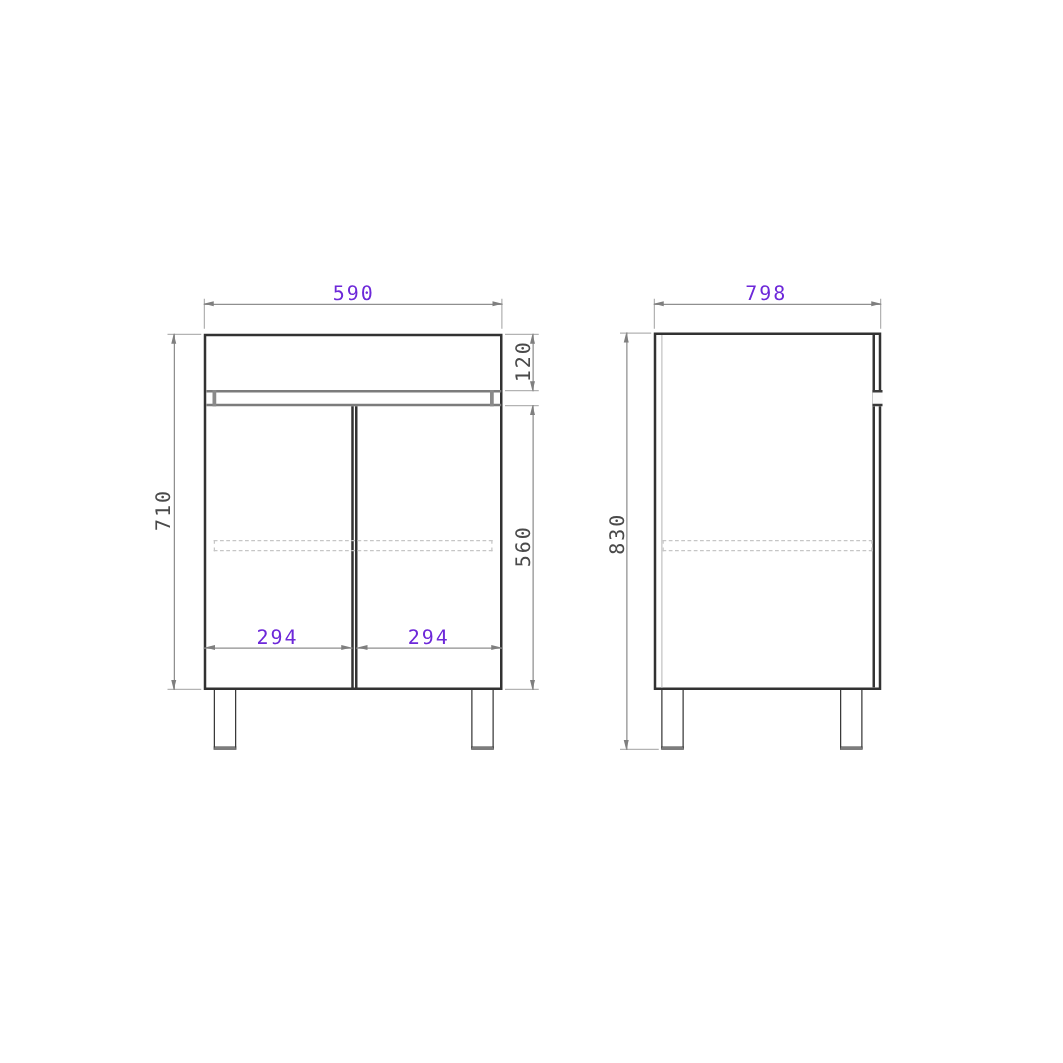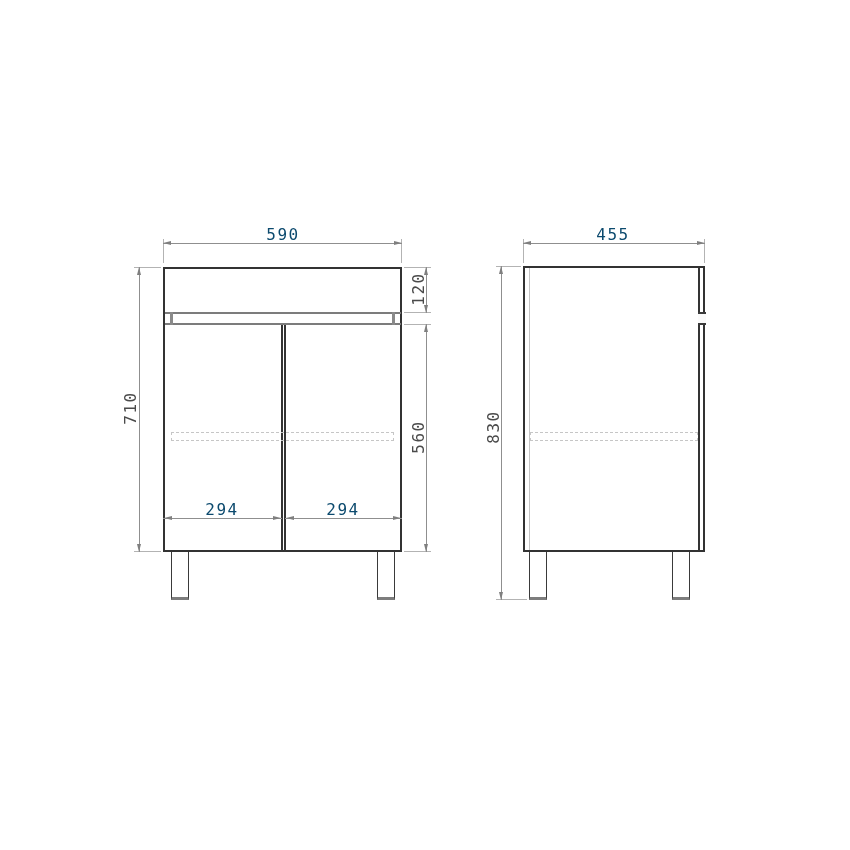--- a/index.html
+++ b/index.html
@@ -18,21 +18,21 @@
   .dimline-v{width:1px;background:#8f8f8f;}
   .ext-h{height:1px;background:#b3b3b3;}
   .ext-v{width:1px;background:#b3b3b3;}
   .arr{width:0;height:0;}
   .arr-l{border-top:2.5px solid transparent;border-bottom:2.5px solid transparent;border-right:8px solid #7f7f7f;}
   .arr-r{border-top:2.5px solid transparent;border-bottom:2.5px solid transparent;border-left:8px solid #7f7f7f;}
   .arr-u{border-left:2.5px solid transparent;border-right:2.5px solid transparent;border-bottom:8px solid #7f7f7f;}
   .arr-d{border-left:2.5px solid transparent;border-right:2.5px solid transparent;border-top:8px solid #7f7f7f;}
   .dim-label{
     transform:translate(-50%,-50%);
-    font-size:16px;letter-spacing:1.5px;color:#0c4a6e;white-space:nowrap;line-height:1;
+    font-size:16px;letter-spacing:1.5px;color:#6d28d9;white-space:nowrap;line-height:1;
   }
   .dim-label-v{
     transform:translate(-50%,-50%) rotate(-90deg);
     font-size:16px;letter-spacing:1.5px;color:#4a4a4a;white-space:nowrap;line-height:1;
   }
   
   .shelf{border:1.5px dashed #c6c6c6;box-sizing:border-box;background:transparent;}
   
   .leg{border:1.5px solid #3a3a3a;border-top:none;border-bottom:3px solid #7d7d7d;box-sizing:border-box;background:#ffffff;}
   
@@ -112,21 +112,21 @@
     <div class="abs shelf" style="left:530px;top:432px;width:168px;height:9px;"></div>
 
     <div class="abs leg" style="left:529px;top:552px;width:18px;height:48px;"></div>
     <div class="abs leg" style="left:672px;top:552px;width:18px;height:48px;"></div>
 
     <div class="abs ext-v" style="left:523px;top:239px;height:24px;"></div>
     <div class="abs ext-v" style="left:704px;top:239px;height:24px;"></div>
     <div class="abs dimline-h" style="left:523px;top:243px;width:182px;"></div>
     <div class="abs arr arr-l" style="left:523px;top:241px;"></div>
     <div class="abs arr arr-r" style="left:697px;top:241px;"></div>
-    <div class="abs dim-label" style="left:613px;top:235px;">455</div>
+    <div class="abs dim-label" style="left:613px;top:235px;">798</div>
 
     <div class="abs ext-h" style="left:496px;top:266px;width:25px;"></div>
     <div class="abs ext-h" style="left:496px;top:599px;width:31px;"></div>
     <div class="abs dimline-v" style="left:501px;top:266px;height:334px;"></div>
     <div class="abs arr arr-u" style="left:499px;top:266px;"></div>
     <div class="abs arr arr-d" style="left:499px;top:592px;"></div>
     <div class="abs dim-label-v" style="left:494px;top:427px;">830</div>
   </div>
 
 </div>

